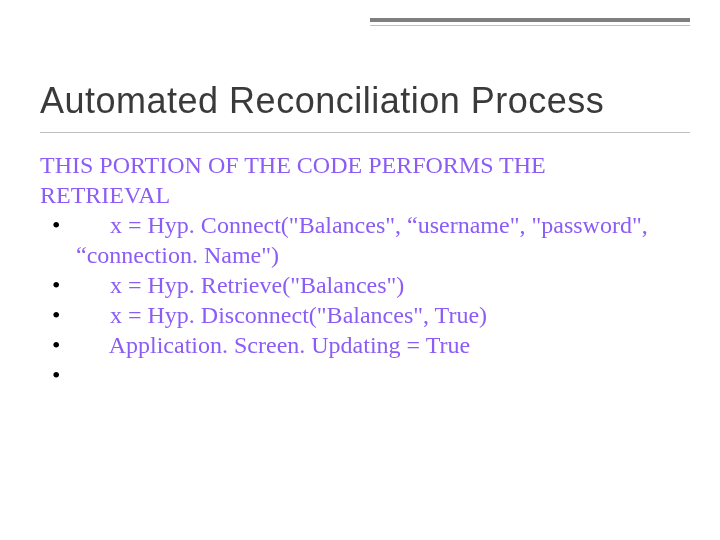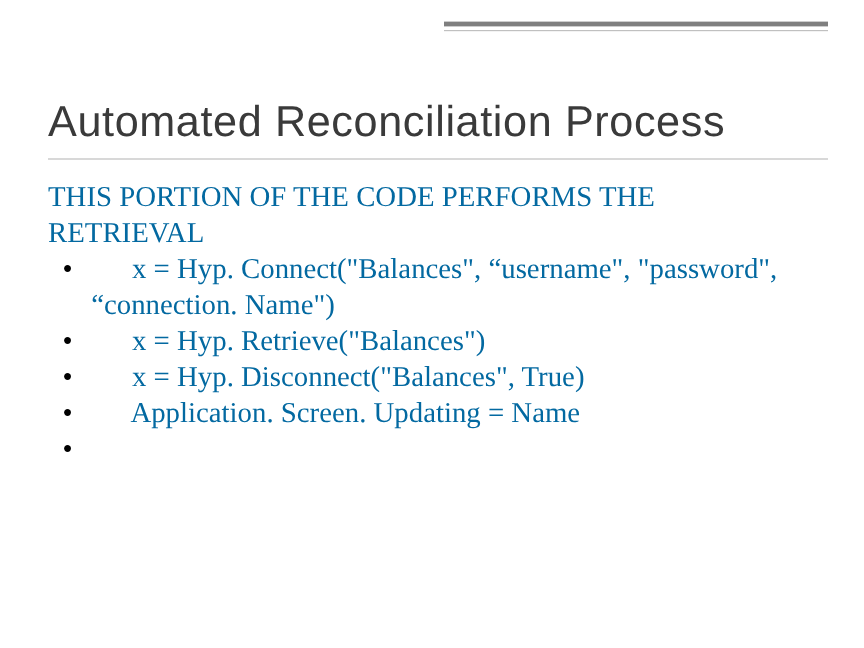--- a/index.html
+++ b/index.html
@@ -52,21 +52,21 @@
     height: 1px;
     background: #bfbfbf;
   }
   .content {
     position: absolute;
     top: 150px;
     left: 40px;
     right: 40px;
     font-family: Georgia, 'Times New Roman', serif;
     font-size: 24px;
-    color: #0369a1;
+    color: #8b5cf6;
     line-height: 1.25;
   }
   .intro {
     margin: 0 0 0 0;
   }
   ul.bullets {
     list-style: none;
     margin: 0;
     padding: 0 0 0 12px;
   }
@@ -99,18 +99,18 @@
 
   <div class="title">Automated Reconciliation Process</div>
   <div class="title-underline"></div>
 
   <div class="content">
     <p class="intro">THIS PORTION OF THE CODE PERFORMS THE RETRIEVAL</p>
     <ul class="bullets">
       <li><span class="indent"></span><span>    x = Hyp. Connect("Balances", “username", "password", “connection. Name")</span></li>
       <li><span class="indent"></span><span>    x = Hyp. Retrieve("Balances")</span></li>
       <li><span class="indent"></span><span>    x = Hyp. Disconnect("Balances", True)</span></li>
-      <li><span class="indent"></span><span>    Application. Screen. Updating = Name</span></li>
+      <li><span class="indent"></span><span>    Application. Screen. Updating = True</span></li>
       <li><span></span></li>
     </ul>
   </div>
 
 </div>
 
 </body></html>

